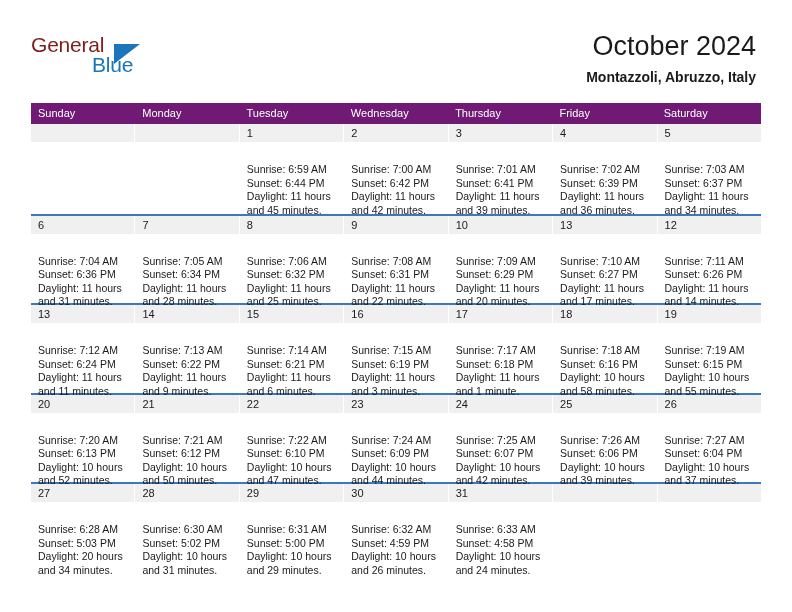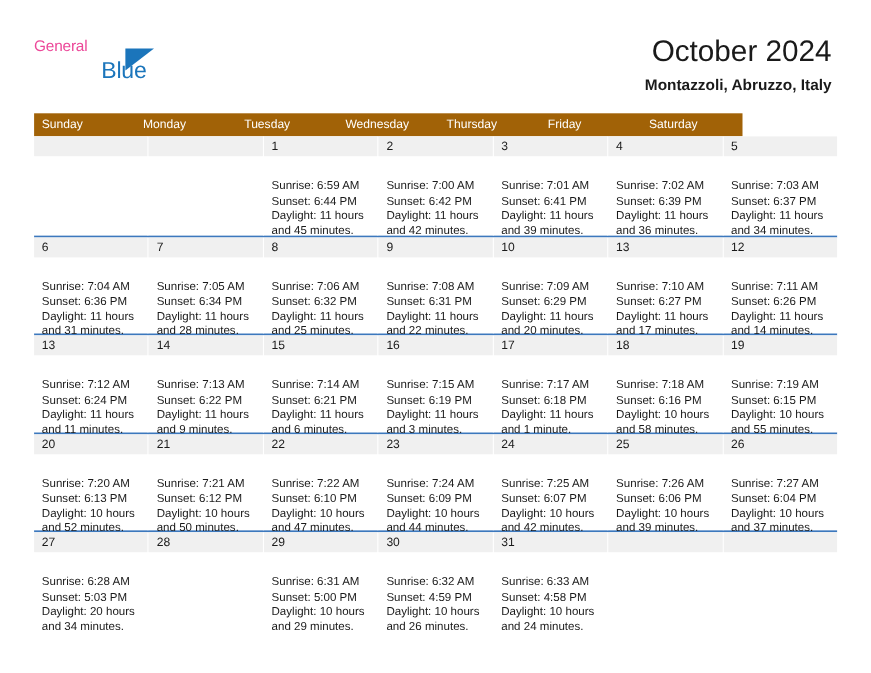--- a/index.html
+++ b/index.html
@@ -34,23 +34,23 @@
     position: absolute;
     left: 31px;
     top: 33px;
     width: 120px;
     height: 48px;
   }
   .logo-general {
     position: absolute;
     left: 0;
     top: 0;
-    font-size: 14px;
+    font-size: 21px;
     letter-spacing: -0.2px;
-    color: #ec4899;
+    color: #7f1d1d;
     font-family: "Liberation Sans", sans-serif;
   }
   .logo-blue {
     position: absolute;
     left: 31px;
     top: 20px;
     font-size: 21px;
     letter-spacing: -0.2px;
     color: #1b75bb;
     font-family: "Liberation Sans", sans-serif;
@@ -90,23 +90,23 @@
 
   
   .calendar {
     position: absolute;
     left: 31px;
     top: 103px;
     width: 730px;
   }
   .weekdays {
     display: flex;
-    width: 644px;
+    width: 730px;
     height: 21px;
-    background: #a16207;
+    background: #701a75;
   }
   .weekday {
     flex: 1 1 0;
     color: #ffffff;
     font-size: 11px;
     line-height: 21px;
     padding-left: 7px;
     box-sizing: border-box;
     white-space: nowrap;
   }
@@ -416,20 +416,25 @@
           <div class="day">
             <div class="daynum">27</div>
             <div class="dayinfo">
               <div>Sunrise: 6:28 AM</div>
               <div>Sunset: 5:03 PM</div>
               <div class="daylight">Daylight: 20 hours and 34 minutes.</div>
             </div>
           </div>
           <div class="day">
             <div class="daynum">28</div>
+            <div class="dayinfo">
+              <div>Sunrise: 6:30 AM</div>
+              <div>Sunset: 5:02 PM</div>
+              <div class="daylight">Daylight: 10 hours and 31 minutes.</div>
+            </div>
           </div>
           <div class="day">
             <div class="daynum">29</div>
             <div class="dayinfo">
               <div>Sunrise: 6:31 AM</div>
               <div>Sunset: 5:00 PM</div>
               <div class="daylight">Daylight: 10 hours and 29 minutes.</div>
             </div>
           </div>
           <div class="day">

